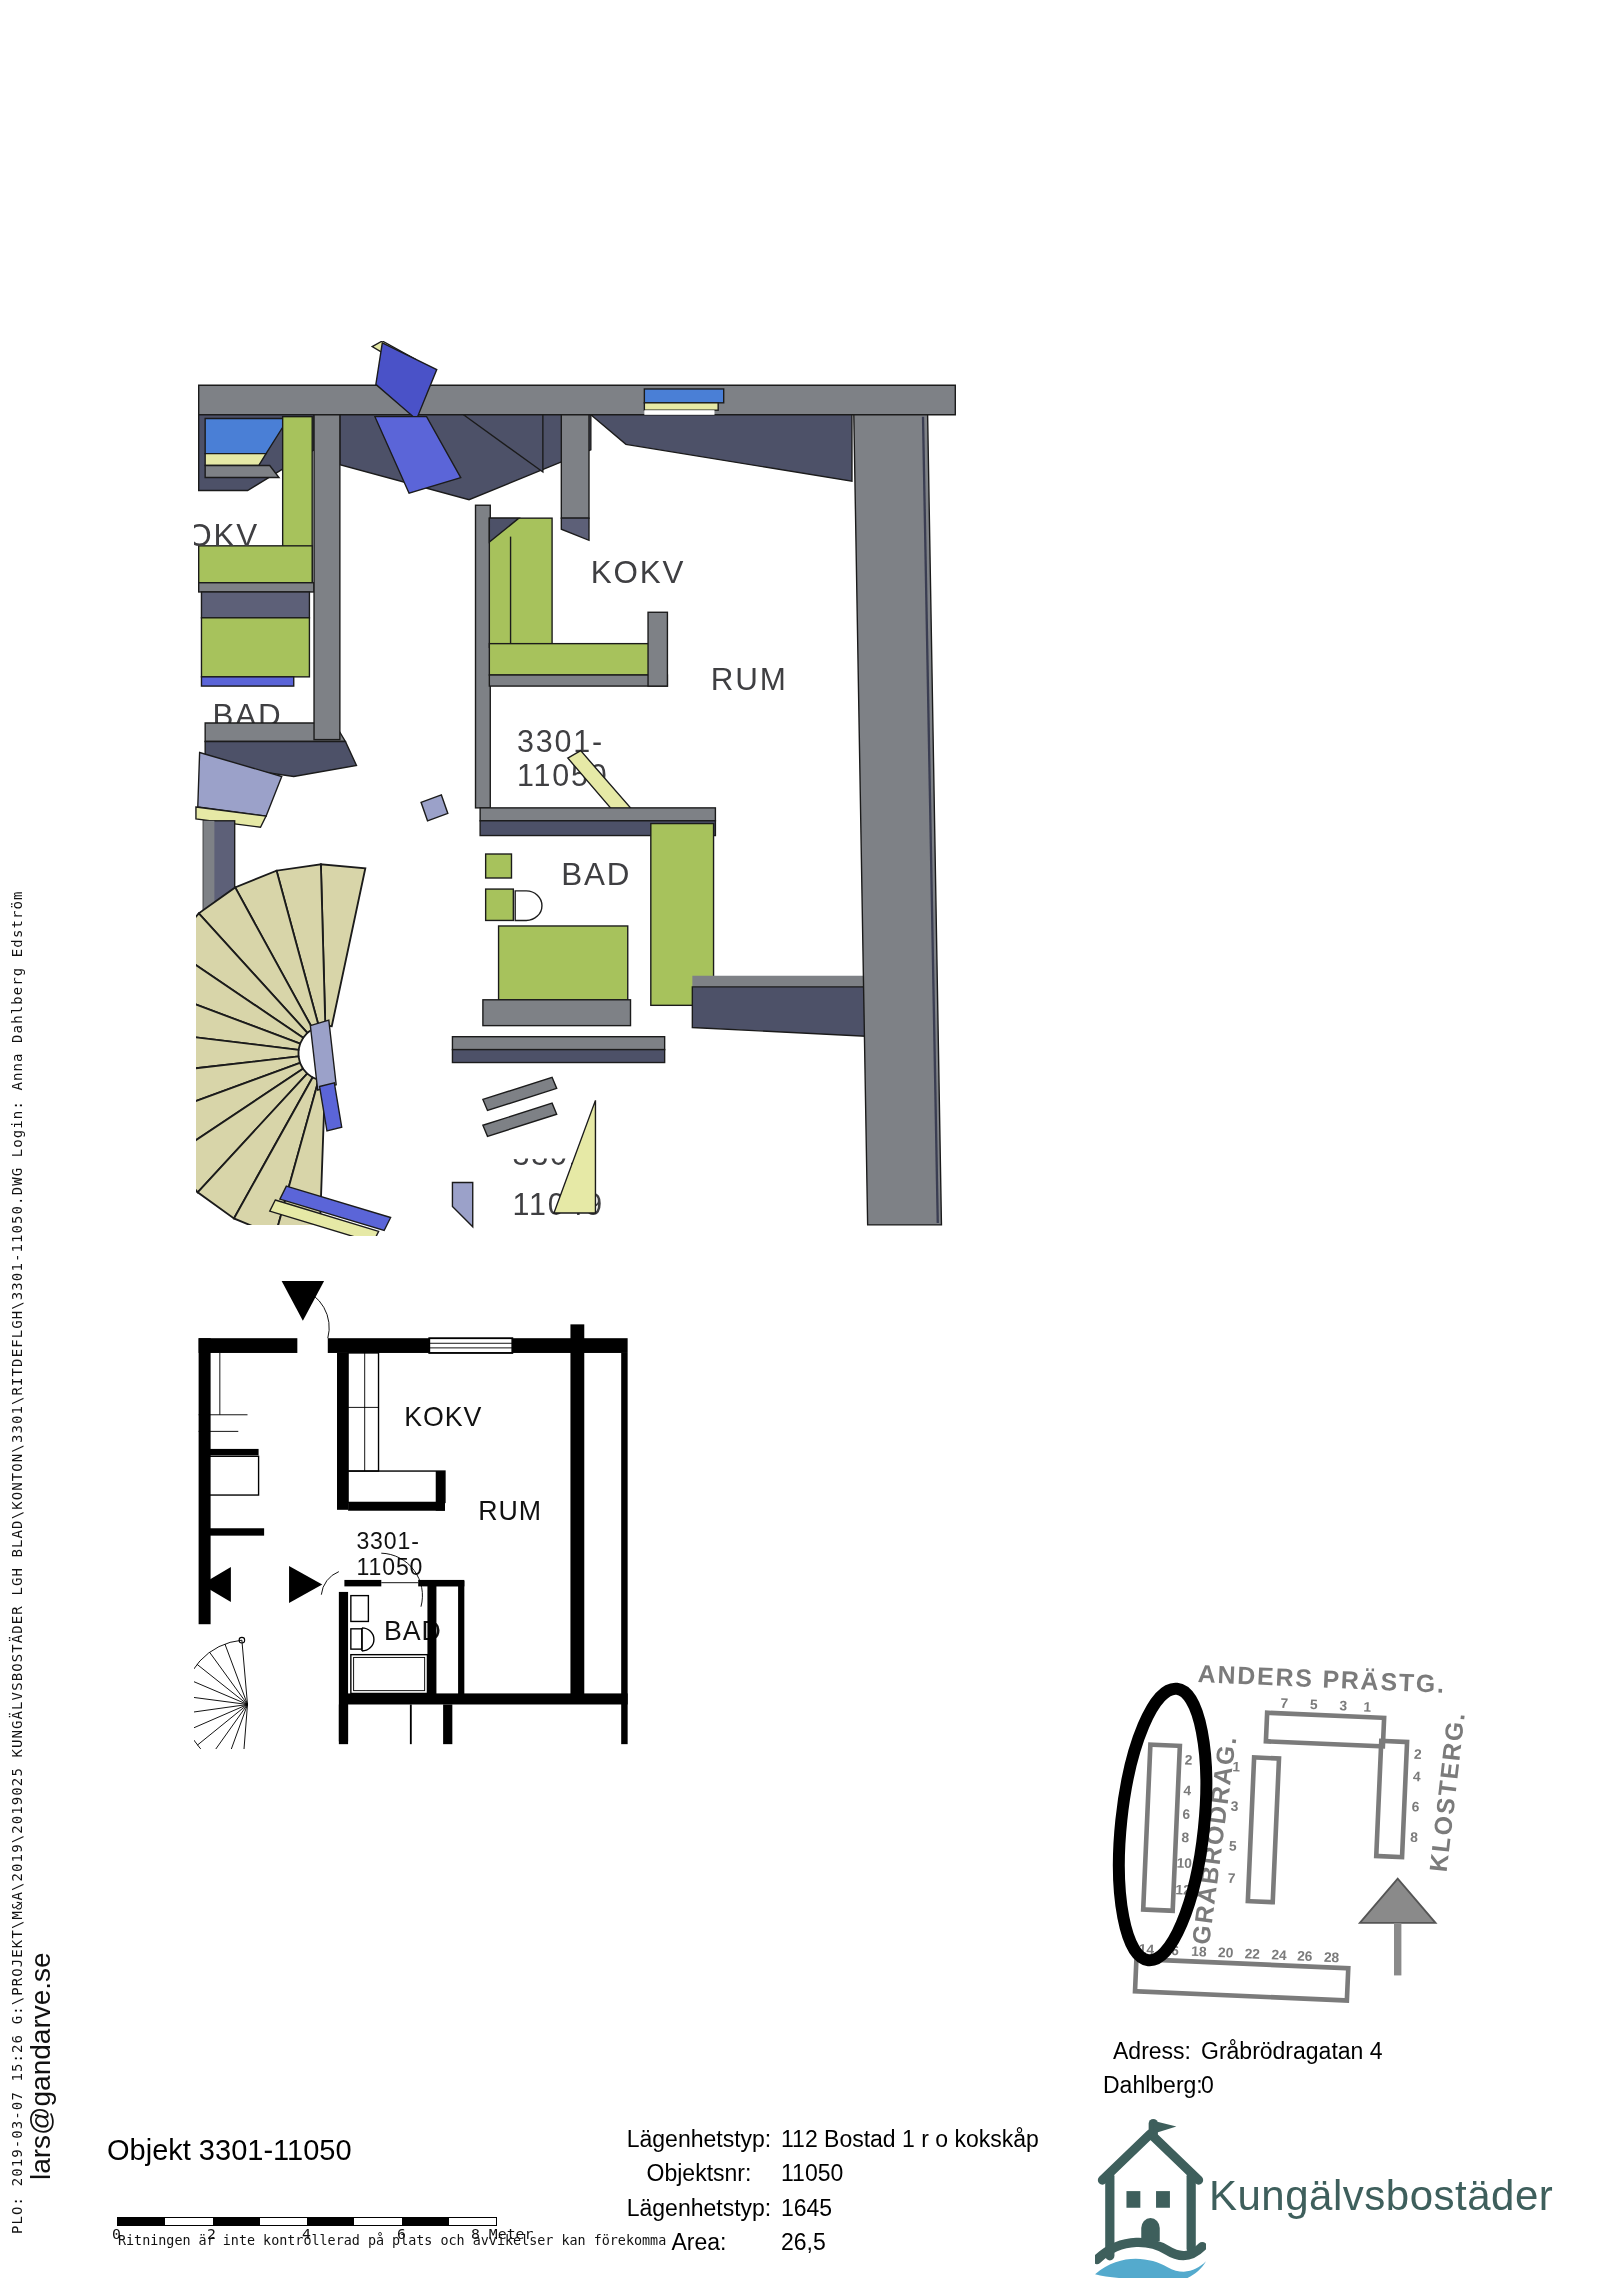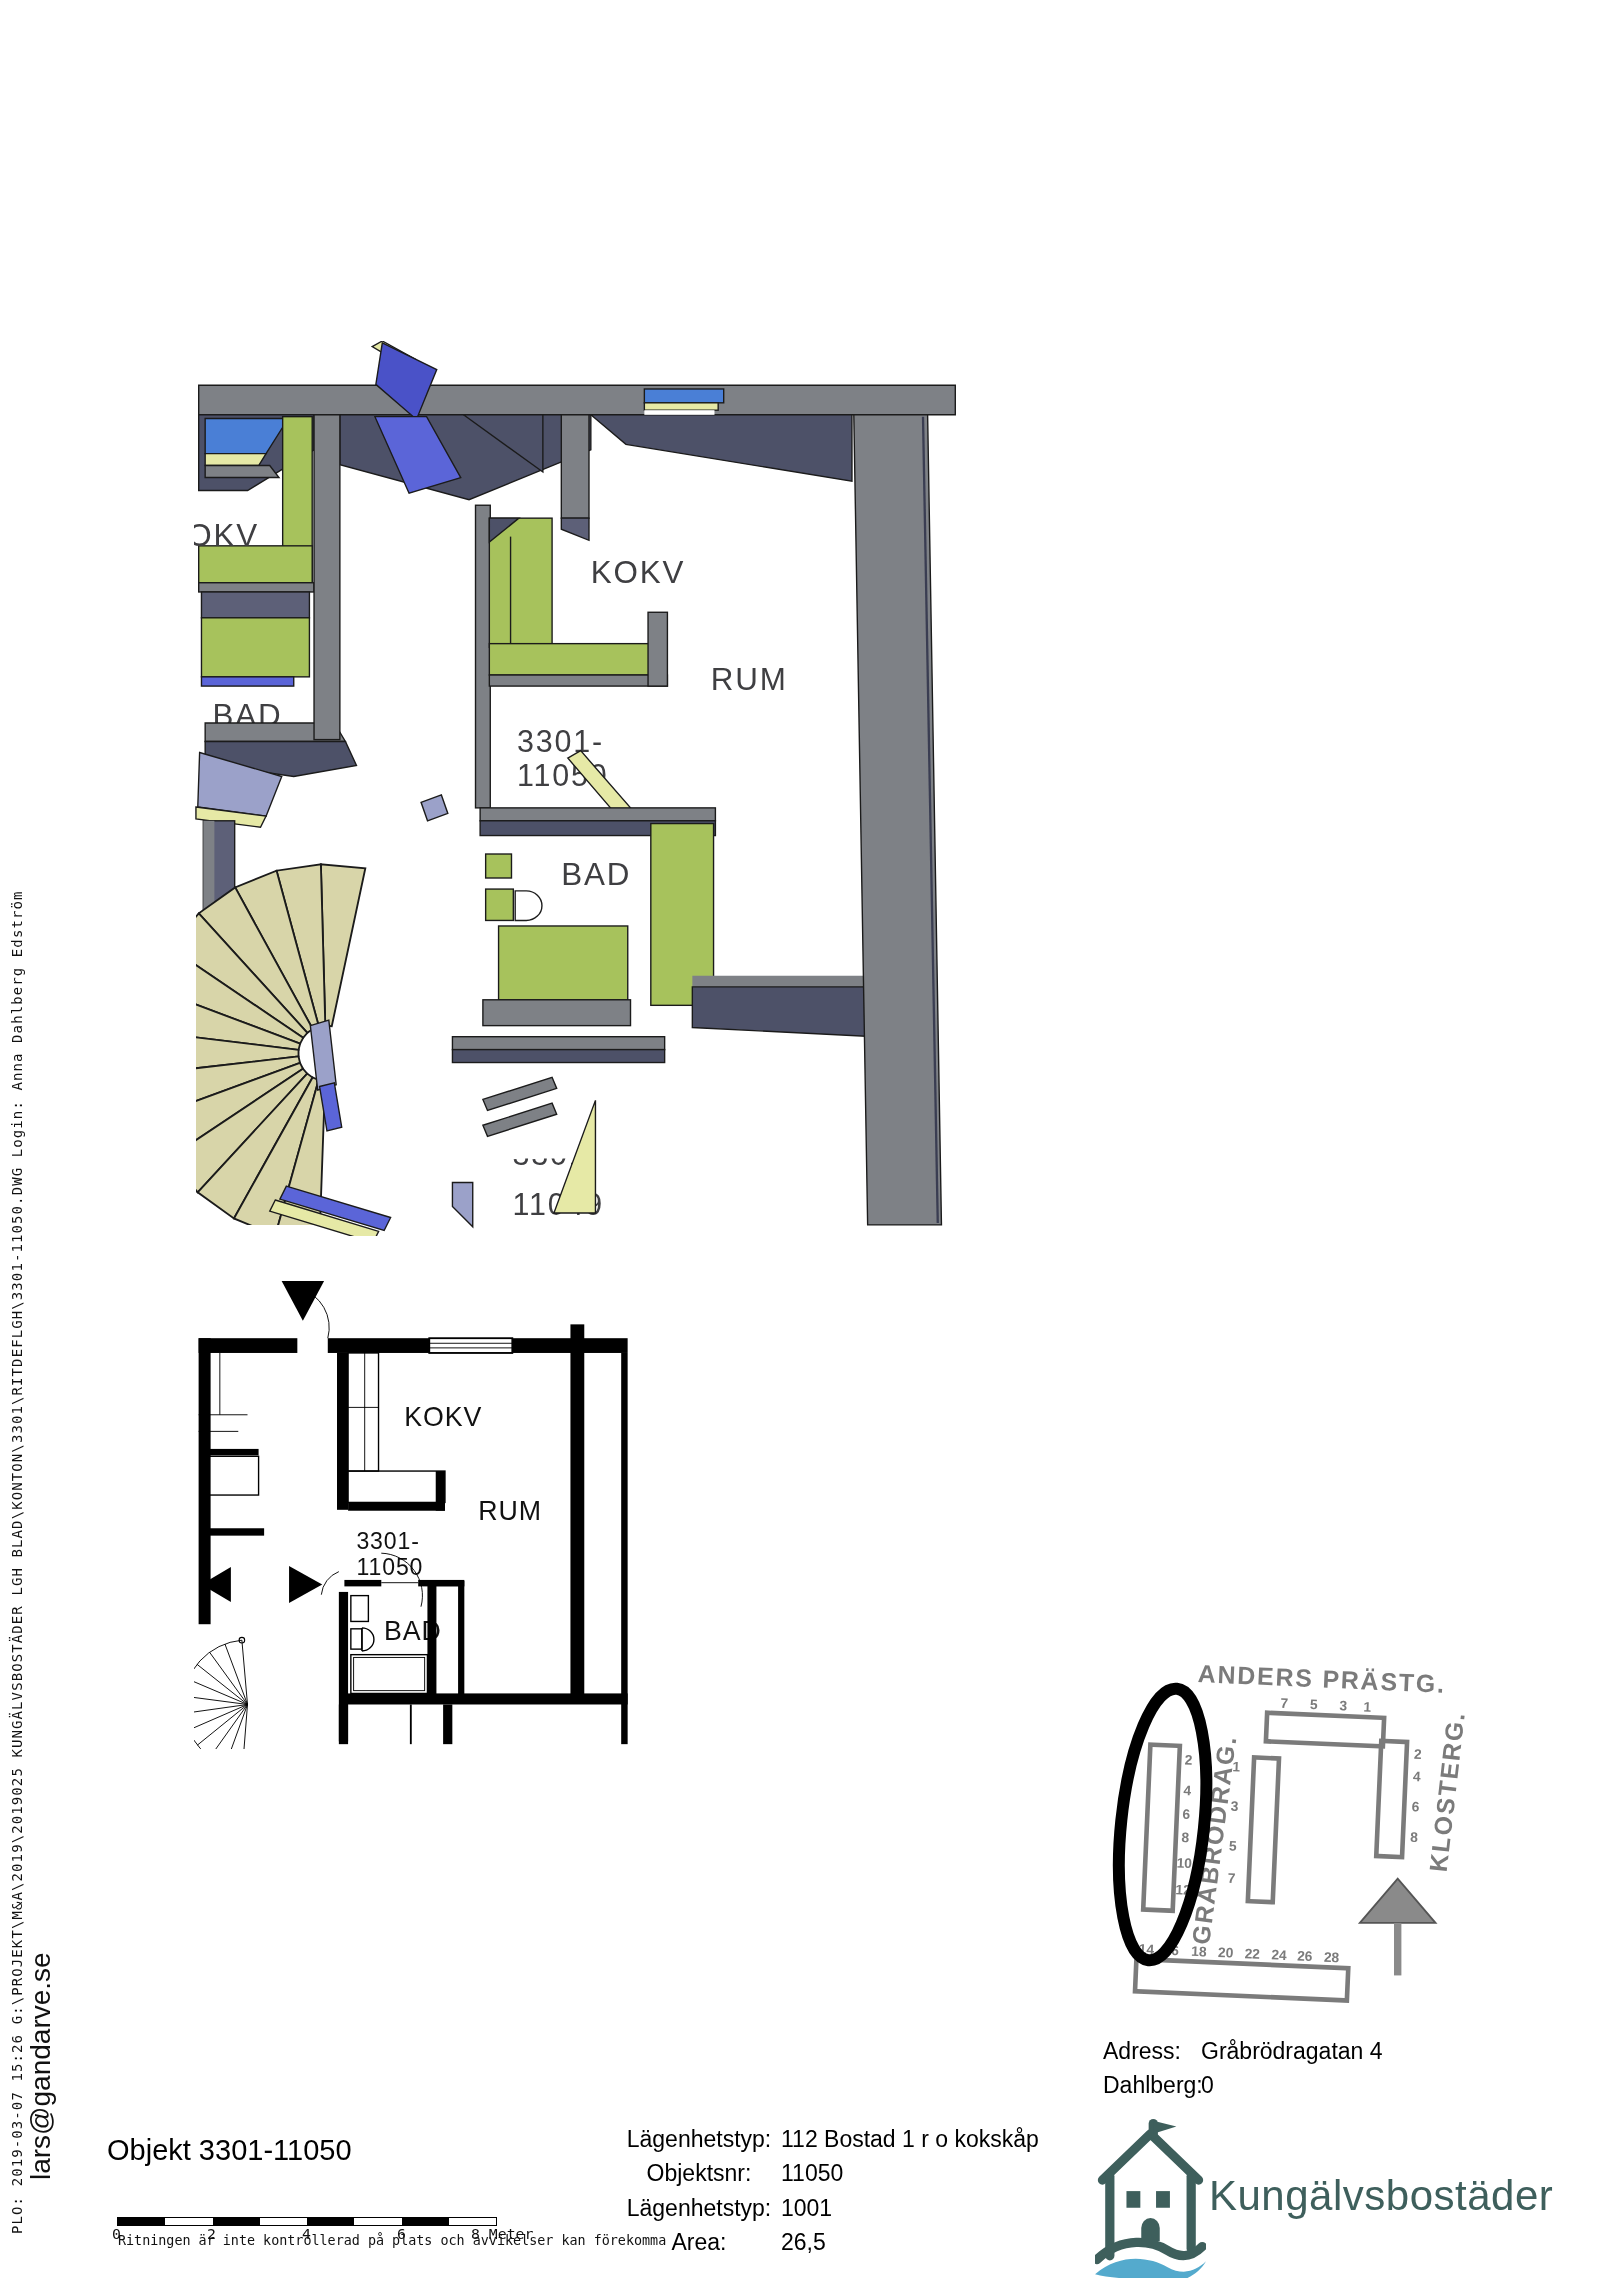--- a/index.html
+++ b/index.html
@@ -43,21 +43,21 @@
   #title{left:107px;top:2134px;font-size:29px;}
   #scalebar{left:117px;top:2217px;width:380px;height:9.2px;border:1.4px solid #000;display:flex;box-sizing:border-box;}
   #scalebar div{flex:1;}
   .tick{position:absolute;top:2225px;font-family:"DejaVu Sans Mono",monospace;font-size:14.8px;color:#111;}
   #disclaimer{left:118px;top:2233px;font-family:"DejaVu Sans Mono",monospace;font-size:13.4px;color:#111;white-space:nowrap;}
   #details{left:617px;top:2126px;font-size:23px;}
   #details .row{display:flex;margin-bottom:7.4px;text-align:center;}
   #details .lbl{width:164px;}
   #address{left:1103px;top:2038px;font-size:23px;}
   #address .row{display:flex;margin-bottom:6.5px;}
-  #address .lbl{width:98px;}
+  #address .lbl{width:98px;text-align:center;}
   #logo-text{left:1209px;top:2172px;font-size:42px;color:#3e5f5c;letter-spacing:0.5px;}
 </style>
 </head>
 <body>
 
 <div id="page">
 
   <div class="abs" id="plot-info">PLO:  2019-03-07  15:26    G:\PROJEKT\M&amp;A\2019\2019025 KUNGÄLVSBOSTÄDER LGH BLAD\KONTON\3301\RITDEFLGH\3301-11050.DWG Login: Anna Dahlberg Edström</div>
   <div class="abs" id="email">lars@gandarve.se</div>
 
@@ -352,21 +352,21 @@
     <div class="row">
         <span class="lbl">Lägenhetstyp:</span>
       <span>112 Bostad 1 r o kokskåp</span>
       </div>
     <div class="row">
         <span class="lbl">Objektsnr:</span>
       <span>11050</span>
       </div>
     <div class="row">
         <span class="lbl">Lägenhetstyp:</span>
-      <span>1001</span>
+      <span>1645</span>
       </div>
     <div class="row">
         <span class="lbl">Area:</span>
       <span>26,5</span>
       </div>
   </div>
 
   <svg class="abs" style="left:1095px;top:2119px" width="111" height="159" viewBox="0 0 120 172">
     <g stroke="#3e5f5c" stroke-width="10" fill="none" stroke-linecap="round" stroke-linejoin="round">
       <path d="M8,66 L60,16 L112,66"></path>

